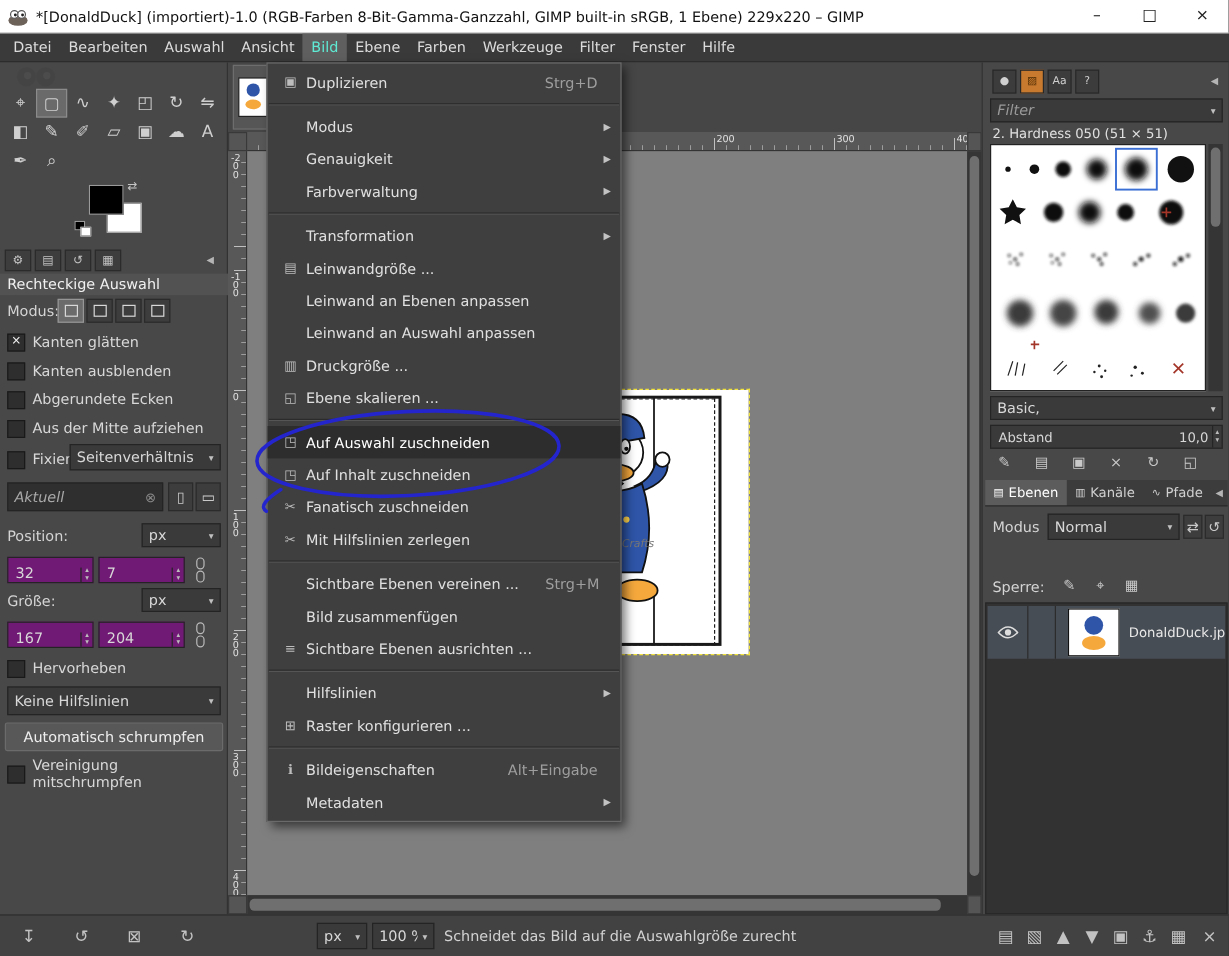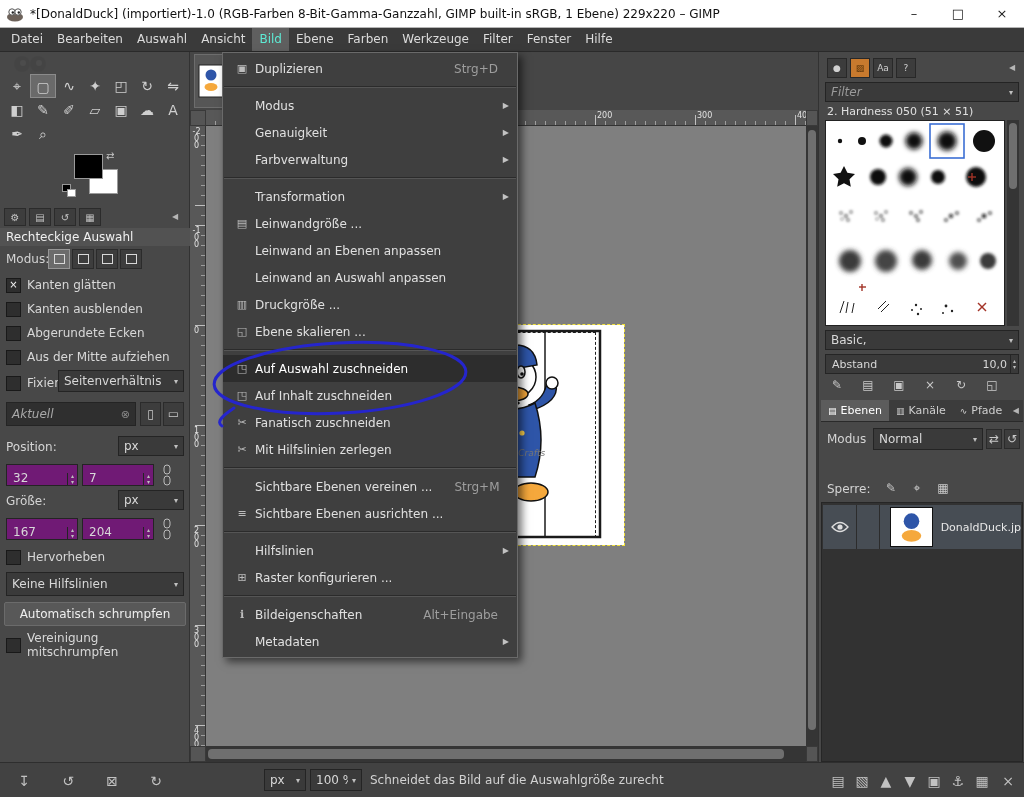--- a/index.html
+++ b/index.html
@@ -678,20 +678,26 @@
       <span class="sub"></span>
     </div>
     <div class="msep"></div>
     <div class="mi">
       <span class="ic"></span>
       <span class="lbl">Sichtbare Ebenen vereinen ...</span>
       <span class="sc">Strg+M</span>
       <span class="sub"></span>
     </div>
     <div class="mi">
+      <span class="ic"></span>
+      <span class="lbl">Bild zusammenfügen</span>
+      <span class="sc"></span>
+      <span class="sub"></span>
+    </div>
+    <div class="mi">
       <span class="ic">≡</span>
       <span class="lbl">Sichtbare Ebenen ausrichten ...</span>
       <span class="sc"></span>
       <span class="sub"></span>
     </div>
     <div class="msep"></div>
     <div class="mi">
       <span class="ic"></span>
       <span class="lbl">Hilfslinien</span>
       <span class="sc"></span>

